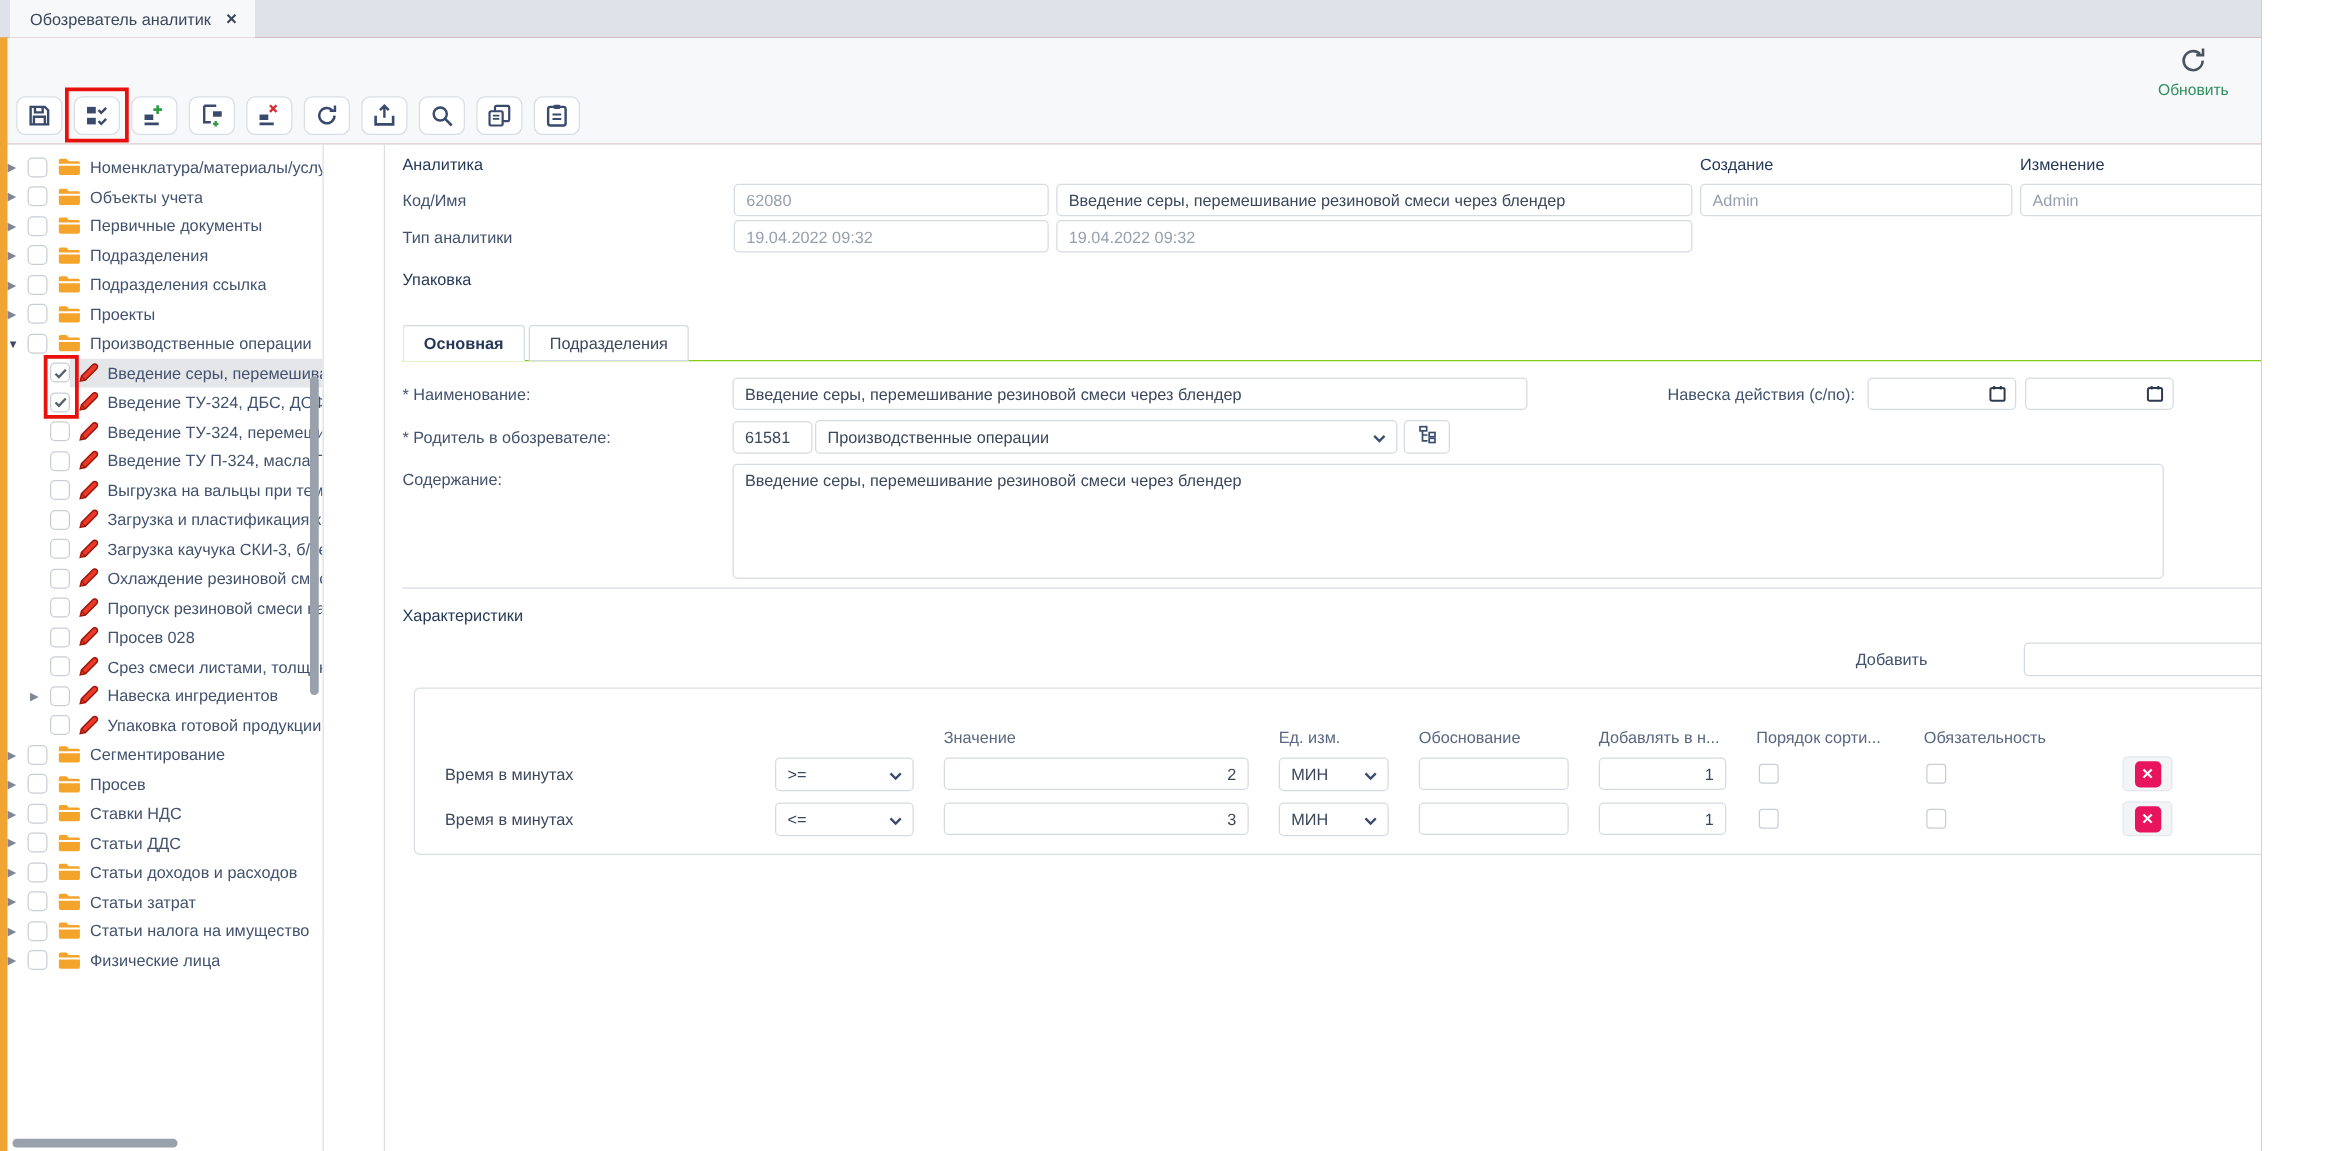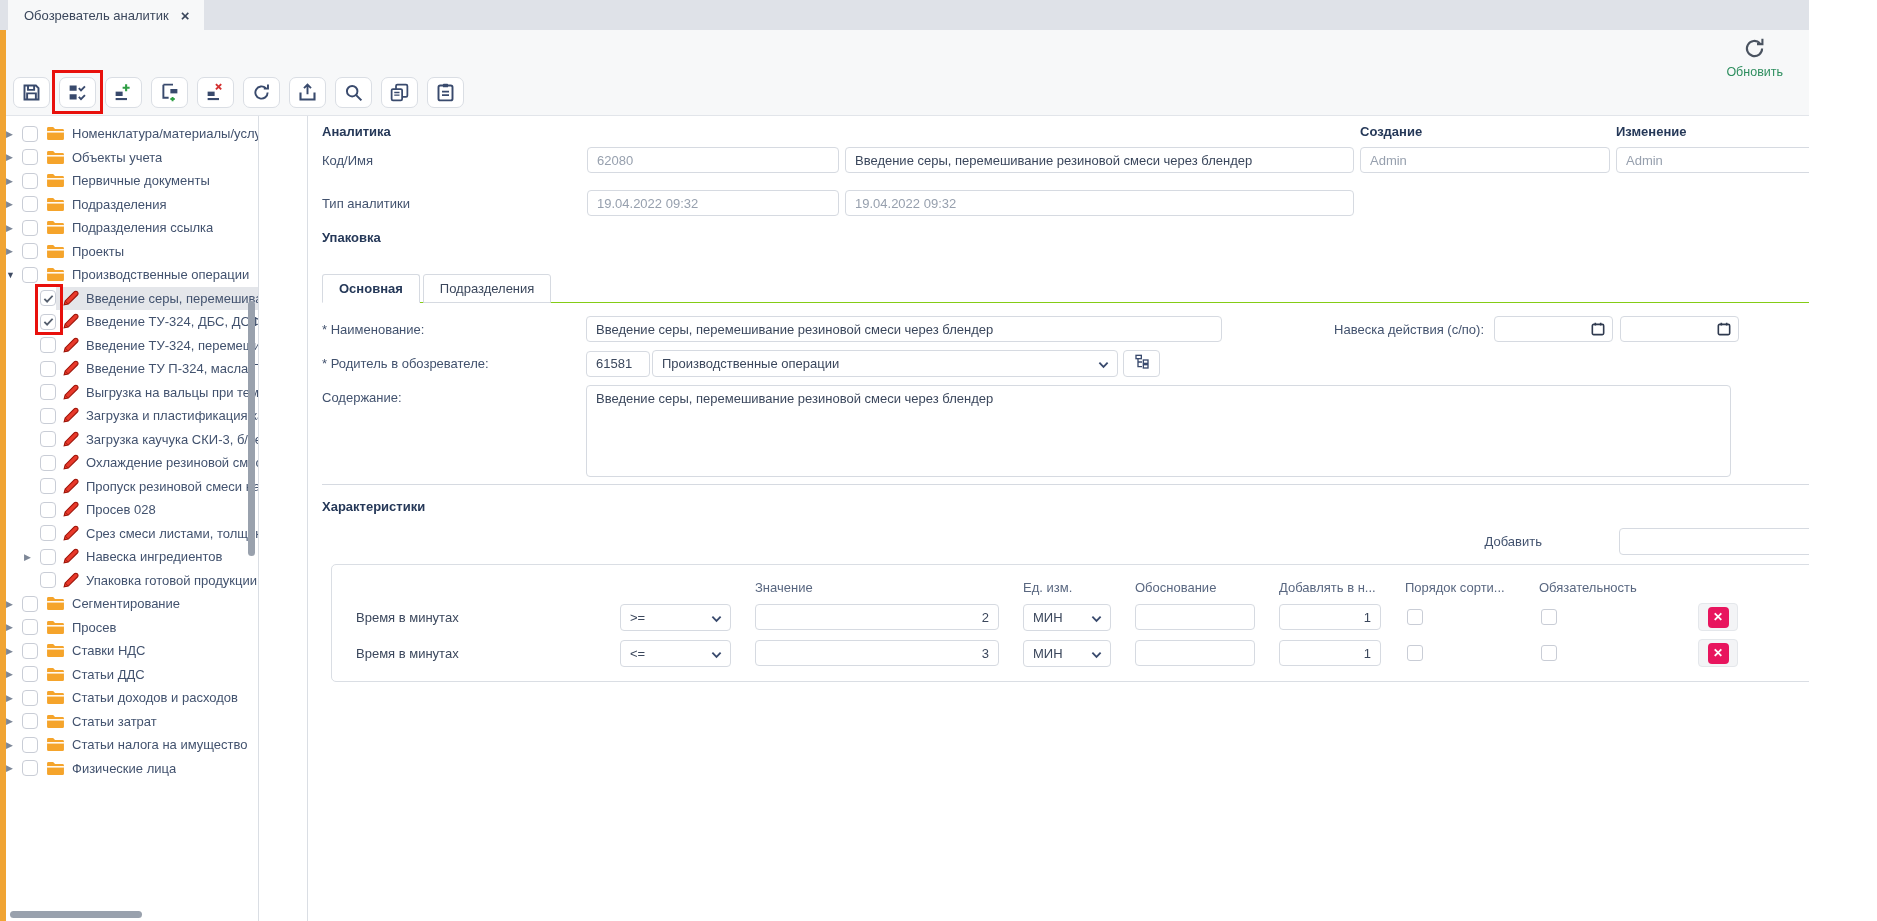--- a/index.html
+++ b/index.html
@@ -29,23 +29,23 @@
 .row-body{display:flex;align-items:center;flex:1;height:100%;padding-left:6px;gap:7px;overflow:hidden}
 .trow.selected .row-body{background:#e4e6ea}
 .picon{display:inline-flex}
 .tlabel{overflow:hidden;white-space:nowrap;color:#42526e}
 .folder .tlabel{margin-left:7px}
 .vscroll{position:absolute;right:3px;top:185px;width:7px;height:255px;border-radius:4px;background:#99a1ad}
 .hscroll{position:absolute;left:10px;bottom:3px;height:7px;width:132px;border-radius:4px;background:#99a1ad}
 .tree-red-box{position:absolute;left:35px;top:168px;width:28px;height:51px;border:3px solid #e8100c;pointer-events:none;z-index:3}
 .splitter{width:48px;flex:0 0 48px}
 .main{flex:1;border-left:1px solid #dadee4;padding:8px 0 0 14px;overflow:hidden}
-.sec-title{font-weight:700;color:#253858}
+.sec-title{font-weight:400;color:#253858}
 .agrid{display:grid;grid-template-columns:259px 252px 509px 250px 252px;column-gap:6px;align-items:center}
-.mt3{margin-top:17px}.mt8{margin-top:8px}.mt14{margin-top:14px}
+.mt3{margin-top:3px}.mt8{margin-top:8px}.mt14{margin-top:14px}
 .fld{height:26px;width:100%;border:1px solid #d6dae1;border-radius:4px;background:#fff;padding:0 9px;color:#3b475c;font:13px "Liberation Sans",sans-serif;outline:none}
 .fld.ro{color:#97a0ae}
 .fld.tr{text-align:right}
 .lbl{color:#42526e}
 .span23{grid-column:2/4}
 .tabstrip{display:flex;margin-top:28px;width:1547px;border-bottom:1px solid #84cc16}
 .dtab{height:29px;padding:0 16px;background:#fff;border:1px solid #d6dae1;border-radius:3px 3px 0 0;display:flex;align-items:center;margin-right:3px;position:relative;top:1px;color:#3b475c;cursor:pointer}
 .dtab.active{font-weight:700;color:#253858;border-bottom:1px solid #fff}
 .dtab.idle{border-bottom:1px solid #d6dae1}
 .tabpanel{width:1547px;padding:13px 0 7px 0;border-bottom:1px solid #d6dae1}
@@ -61,21 +61,21 @@
 .calico{position:absolute;right:7px;top:5px;pointer-events:none;display:inline-flex}
 .codefld{width:64px;flex:0 0 64px;margin-left:5px}
 .sel{position:relative;height:27px;border:1px solid #d6dae1;border-radius:4px;background:#fff;display:flex;align-items:center;padding:0 26px 0 9px;color:#3b475c;cursor:pointer;white-space:nowrap;overflow:hidden}
 .chev{position:absolute;right:8px;top:10px;display:inline-flex}
 .parentsel{width:466px;flex:0 0 466px;margin-left:2px}
 .treebtn{width:37px;height:27px;margin-left:5px;border:1px solid #d6dae1;border-radius:4px;background:#fff;display:flex;align-items:center;justify-content:center;cursor:pointer}
 .tarea{width:1145px;height:92px;margin-left:5px;border:1px solid #d6dae1;border-radius:4px;padding:5px 9px;color:#3b475c;font:13px "Liberation Sans",sans-serif;resize:none;outline:none}
 .add-row{display:flex;align-items:center;justify-content:flex-end;margin-top:14px;width:1547px;padding-right:19px}
 .add-label{color:#42526e;margin-right:77px}
 .add-select{width:231px;flex:0 0 231px}
-.ctable{width:1531px;margin-left:9px;margin-top:9px;border:1px solid #dadee4;border-radius:5px;padding:10px 14px 14px;background:#fff}
+.ctable{width:1531px;margin-left:9px;margin-top:9px;border:1px solid #dadee4;border-radius:5px;padding:26px 14px 14px;background:#fff}
 .cgrid{display:grid;grid-template-columns:250px 111px 244px 88px 120px 102px 110px 135px 48px;column-gap:24px;align-items:center}
 .chead{color:#596780;height:20px;align-items:end}
 .crow{margin-top:8px;height:28px}
 .cname{color:#3b475c;padding-left:10px}
 .cbcell{display:flex}
 .cbx.sq{border-radius:3px}
 .xbtn{width:40px;height:28px;background:#f3f4f6;border:1px solid #e4e7eb;border-radius:4px;display:flex;align-items:center;justify-content:center;cursor:pointer}
 .xin{width:21px;height:21px;background:#e8155e;border-radius:4px;color:#fff;font-size:12px;font-weight:700;display:flex;align-items:center;justify-content:center}
 </style>
 </head>

